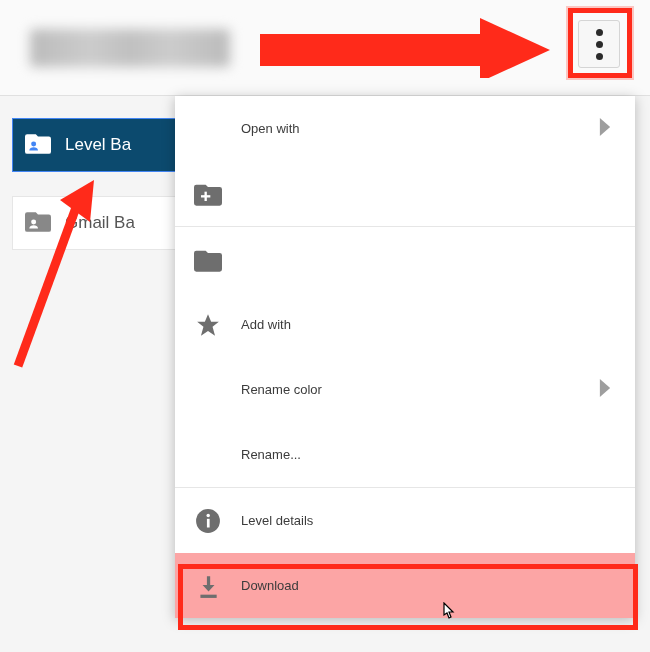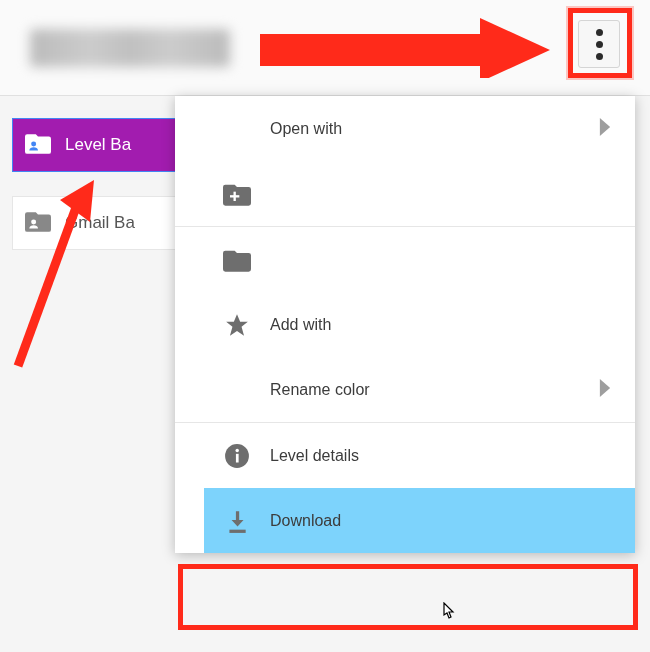--- a/index.html
+++ b/index.html
@@ -70,59 +70,58 @@
       border: 1px solid #e6e6e6;
       display: flex;
       align-items: center;
       gap: 14px;
       padding: 0 12px;
       margin-bottom: 24px;
       color: #555;
       font-size: 17px;
     }
     .card.selected {
-      background: #a21caf;
+      background: #0c4a6e;
       border-color: #4285f4;
       color: #fff;
     }
     .card .icon { color: #888; }
     .card.selected .icon { color: #fff; }
     .menu {
       position: absolute;
       top: 96px;
       left: 175px;
       width: 460px;
       background: #fff;
       box-shadow: 0 2px 12px rgba(0,0,0,0.25);
     }
     .menu-item {
       display: grid;
       grid-template-columns: 66px auto 36px;
       align-items: center;
       height: 65px;
       color: #3c3c3c;
-      font-size: 16px;
+      font-size: 13px;
       cursor: pointer;
-      margin-left: 29px;
     }
     .menu-item .m-icon {
       display: flex;
       justify-content: center;
       color: #6e6e6e;
     }
     .menu-item .chevron {
       color: #9e9e9e;
       padding-right: 6px;
     }
     .menu-divider {
       height: 1px;
       background: #e6e6e6;
     }
     .menu-item.hover {
-      background: #7dd3fc;
+      background: #fca5a5;
     }
     .download-highlight {
       position: absolute;
       top: 564px;
       left: 178px;
       width: 460px;
       height: 66px;
       border: 5px solid #ff2a1a;
       pointer-events: none;
     }
@@ -213,20 +212,25 @@
   </div>
   <div class="menu-item">
     <span class="m-icon"></span>
     <span>Rename color</span>
     <span class="chevron">
       <svg width="12" height="18" viewBox="0 0 8 14">
           <path fill="currentColor" d="M0 0l8 7-8 7V0z"></path>
         </svg>
     </span>
   </div>
+  <div class="menu-item">
+    <span class="m-icon"></span>
+    <span>Rename...</span>
+    <span></span>
+  </div>
   <div class="menu-divider"></div>
   <div class="menu-item">
     <span class="m-icon">
       <svg width="26" height="26" viewBox="0 0 24 24">
           <circle cx="12" cy="12" r="11" fill="currentColor"></circle>
           <rect x="11" y="10" width="2.5" height="8" fill="#fff"></rect>
           <circle cx="12.2" cy="7" r="1.6" fill="#fff"></circle>
         </svg>
     </span>
     <span>Level details</span>

